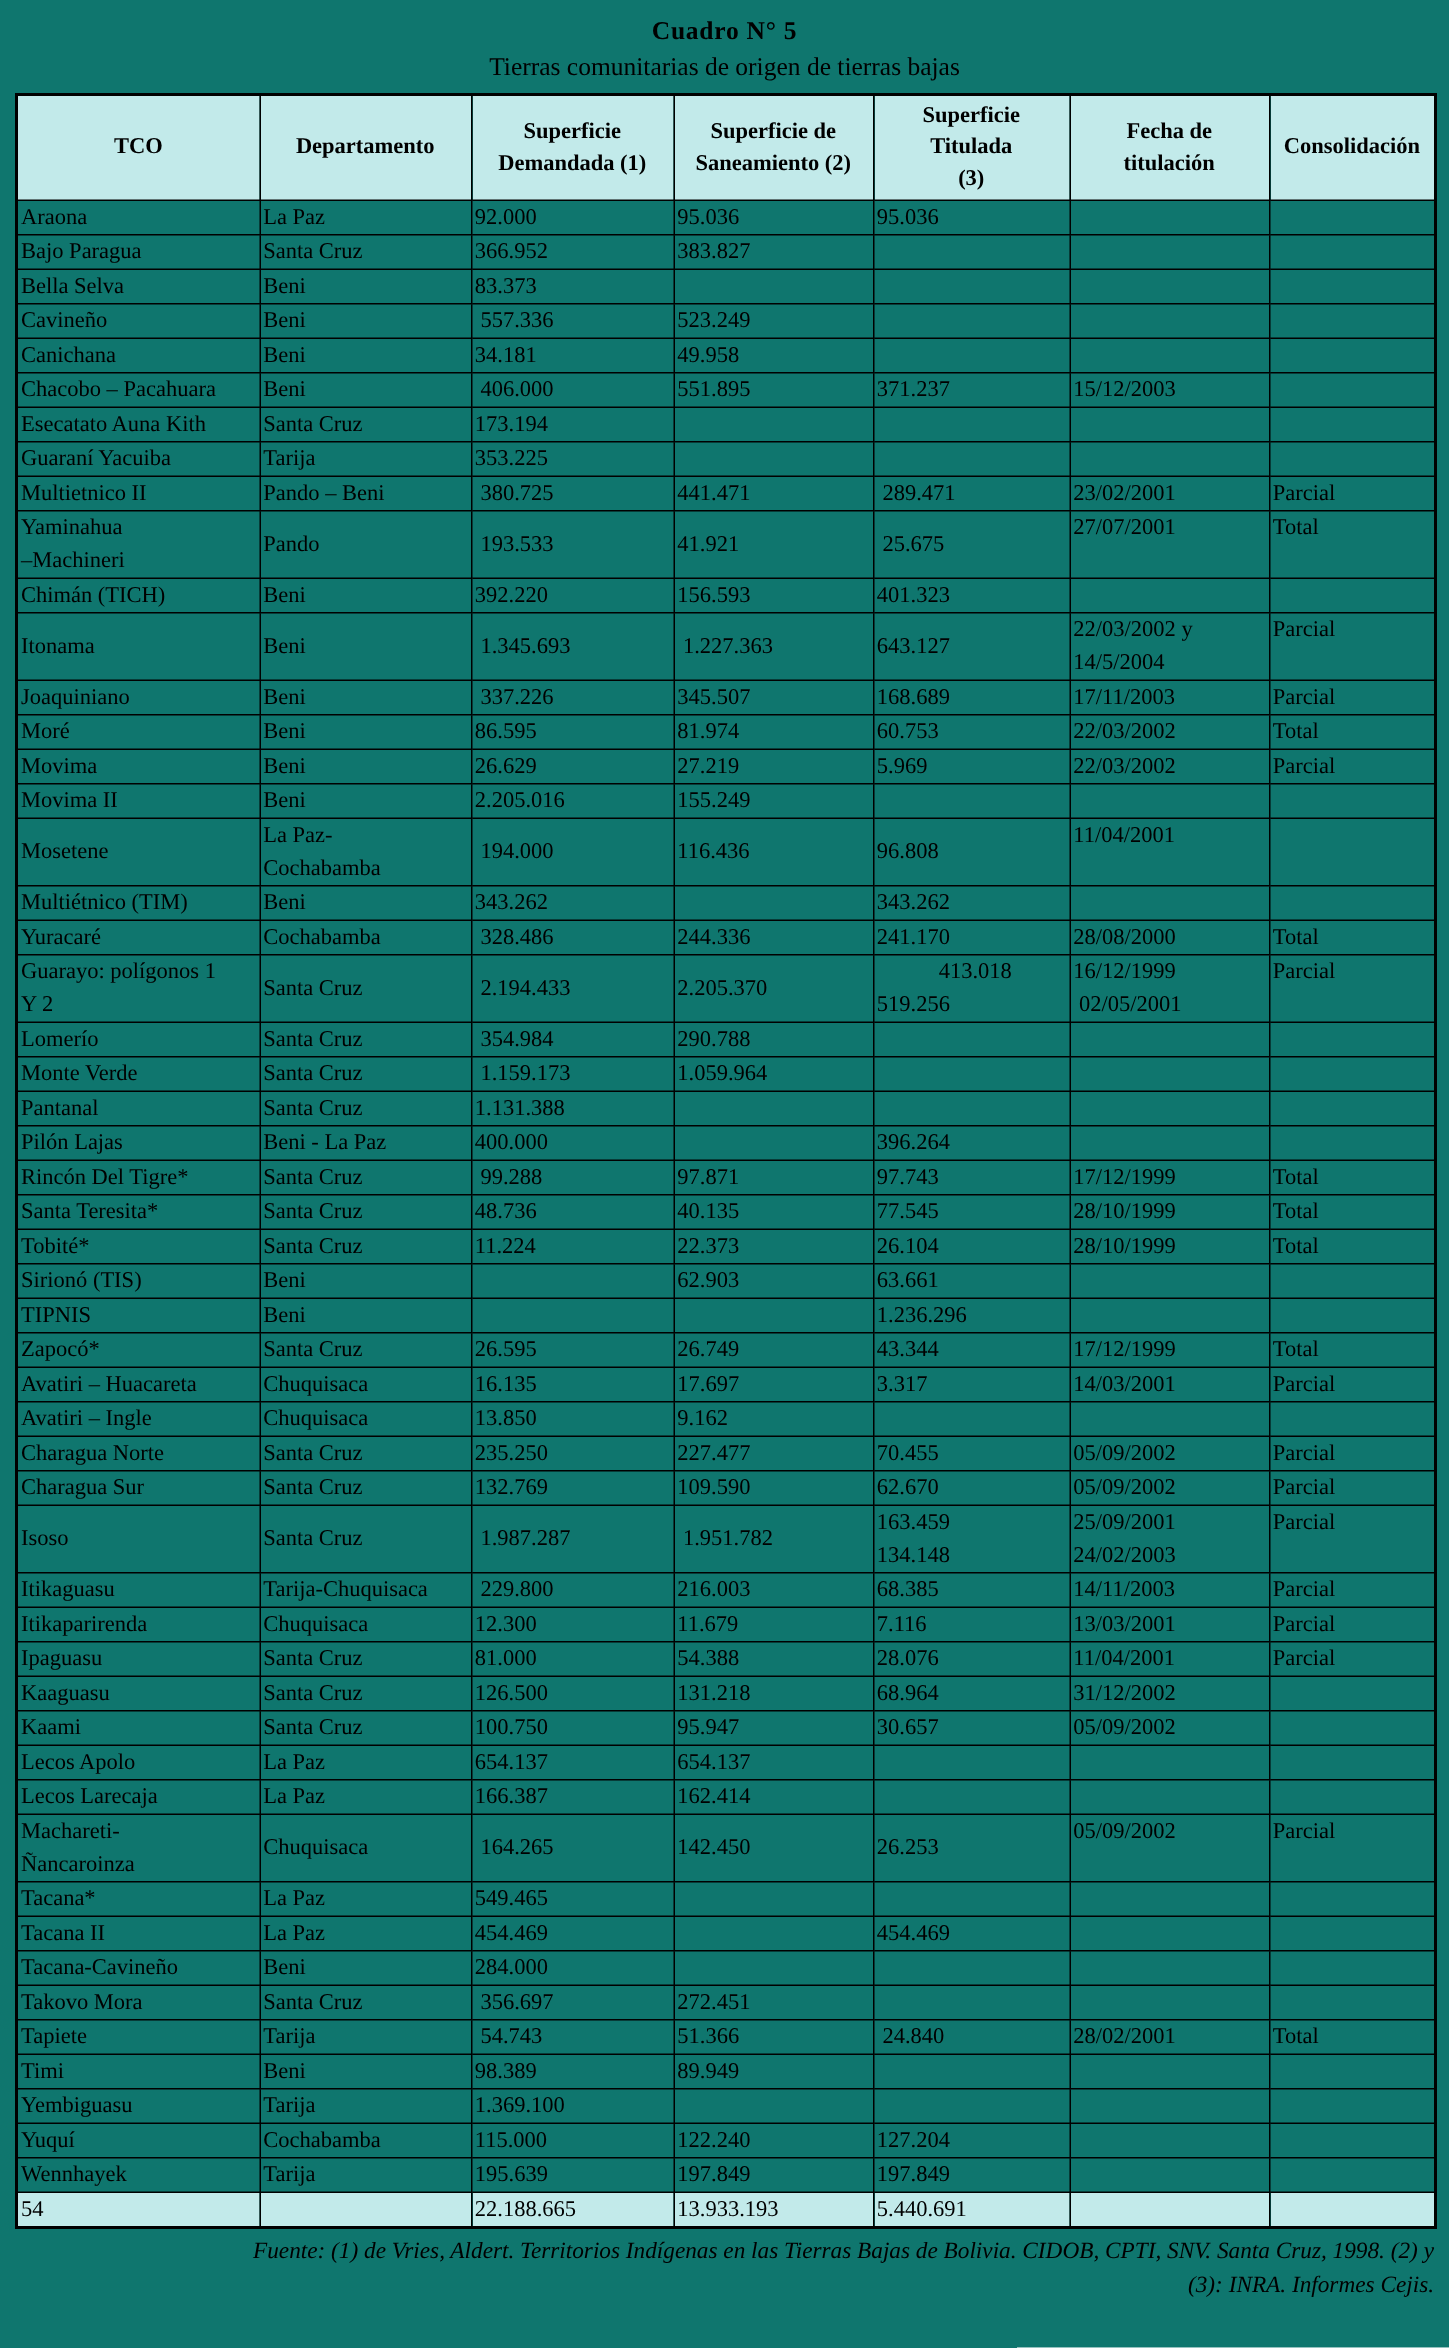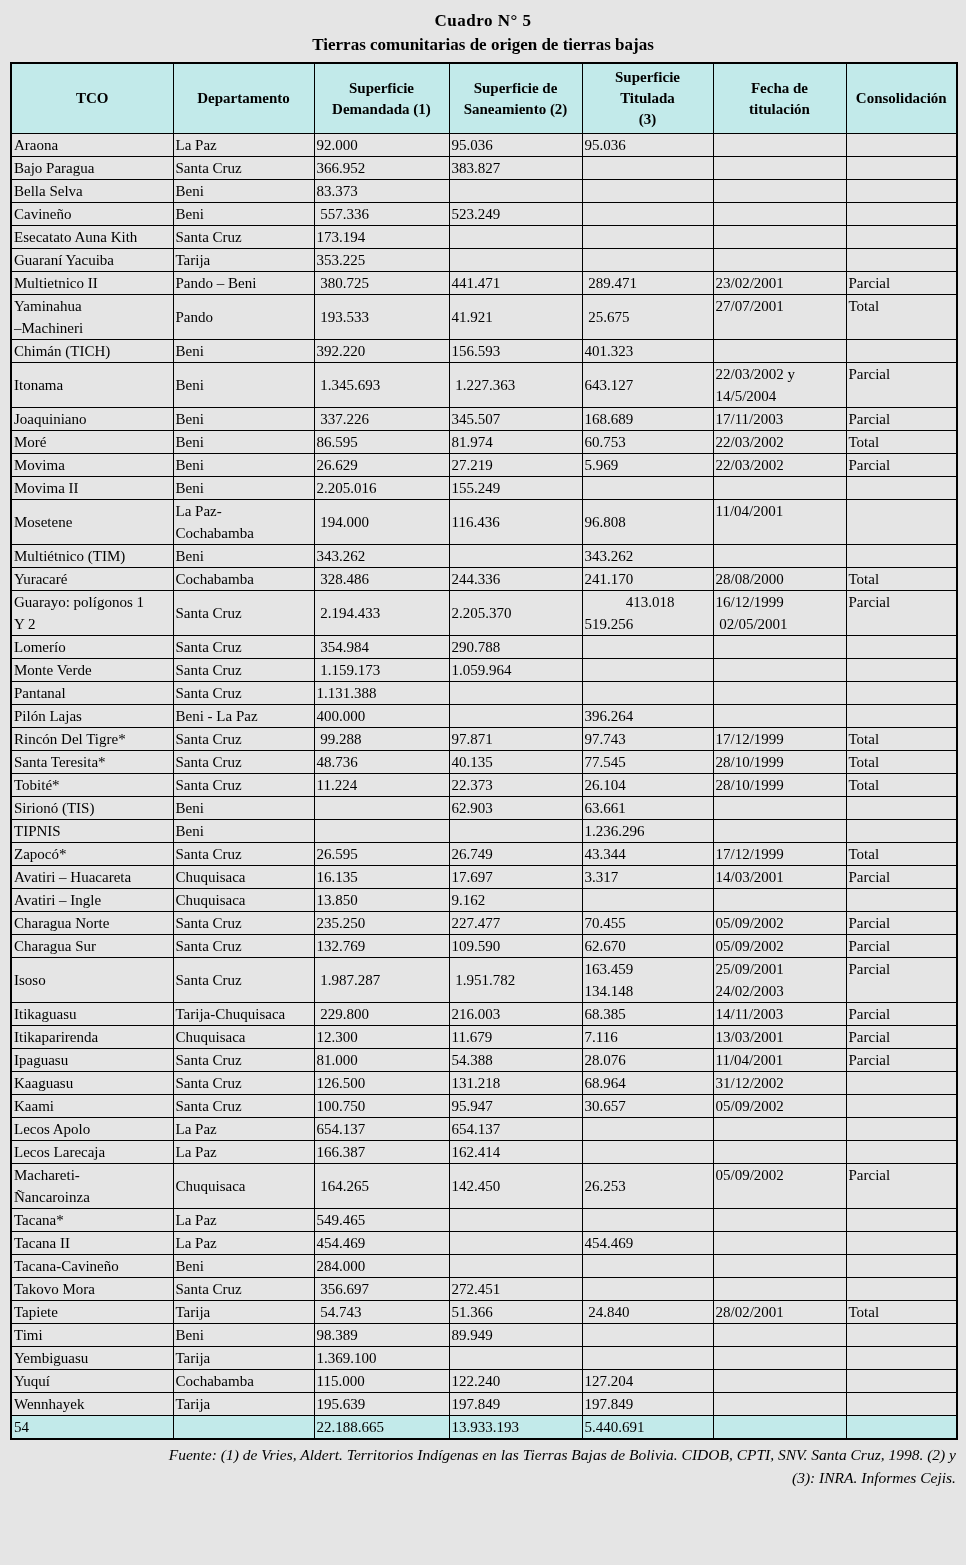--- a/index.html
+++ b/index.html
@@ -7,28 +7,28 @@
     margin: 0; padding: 0;
     background: #ffffff;
     font-family: "Liberation Serif", "DejaVu Serif", serif;
     color: #000000;
   }
   .page {
     width: 966px;
     height: 1565px;
     padding-top: 9px;
     overflow: hidden;
-    background: #e5e5e5;
+    background: #0f766e;
   }
   .title-block { text-align: center; }
   .title-line1 {
     font-size: 17px; font-weight: bold; line-height: 24px; letter-spacing: .5px;
   }
   .title-line2 {
-    font-size: 17px; font-weight: bold; line-height: 24px;
+    font-size: 17px; font-weight: normal; line-height: 24px;
   }
   table.main {
     border-collapse: collapse;
     table-layout: fixed;
     width: 946px;
     margin: 5px 10px 0 10px;
     border: 2px solid #000;
   }
   table.main th, table.main td {
     border: 1px solid #000;
@@ -131,20 +131,38 @@
         <tr>
           <td>Cavineño</td>
           <td>Beni</td>
           <td> 557.336</td>
           <td>523.249</td>
           <td></td>
           <td class="va-top"></td>
           <td class="va-top"></td>
         </tr>
         <tr>
+          <td>Canichana</td>
+          <td>Beni</td>
+          <td>34.181</td>
+          <td>49.958</td>
+          <td></td>
+          <td class="va-top"></td>
+          <td class="va-top"></td>
+        </tr>
+        <tr>
+          <td>Chacobo – Pacahuara</td>
+          <td>Beni</td>
+          <td> 406.000</td>
+          <td>551.895</td>
+          <td>371.237</td>
+          <td class="va-top">15/12/2003</td>
+          <td class="va-top"></td>
+        </tr>
+        <tr>
           <td>Esecatato Auna Kith</td>
           <td>Santa Cruz</td>
           <td>173.194</td>
           <td></td>
           <td></td>
           <td class="va-top"></td>
           <td class="va-top"></td>
         </tr>
         <tr>
           <td>Guaraní Yacuiba</td>

